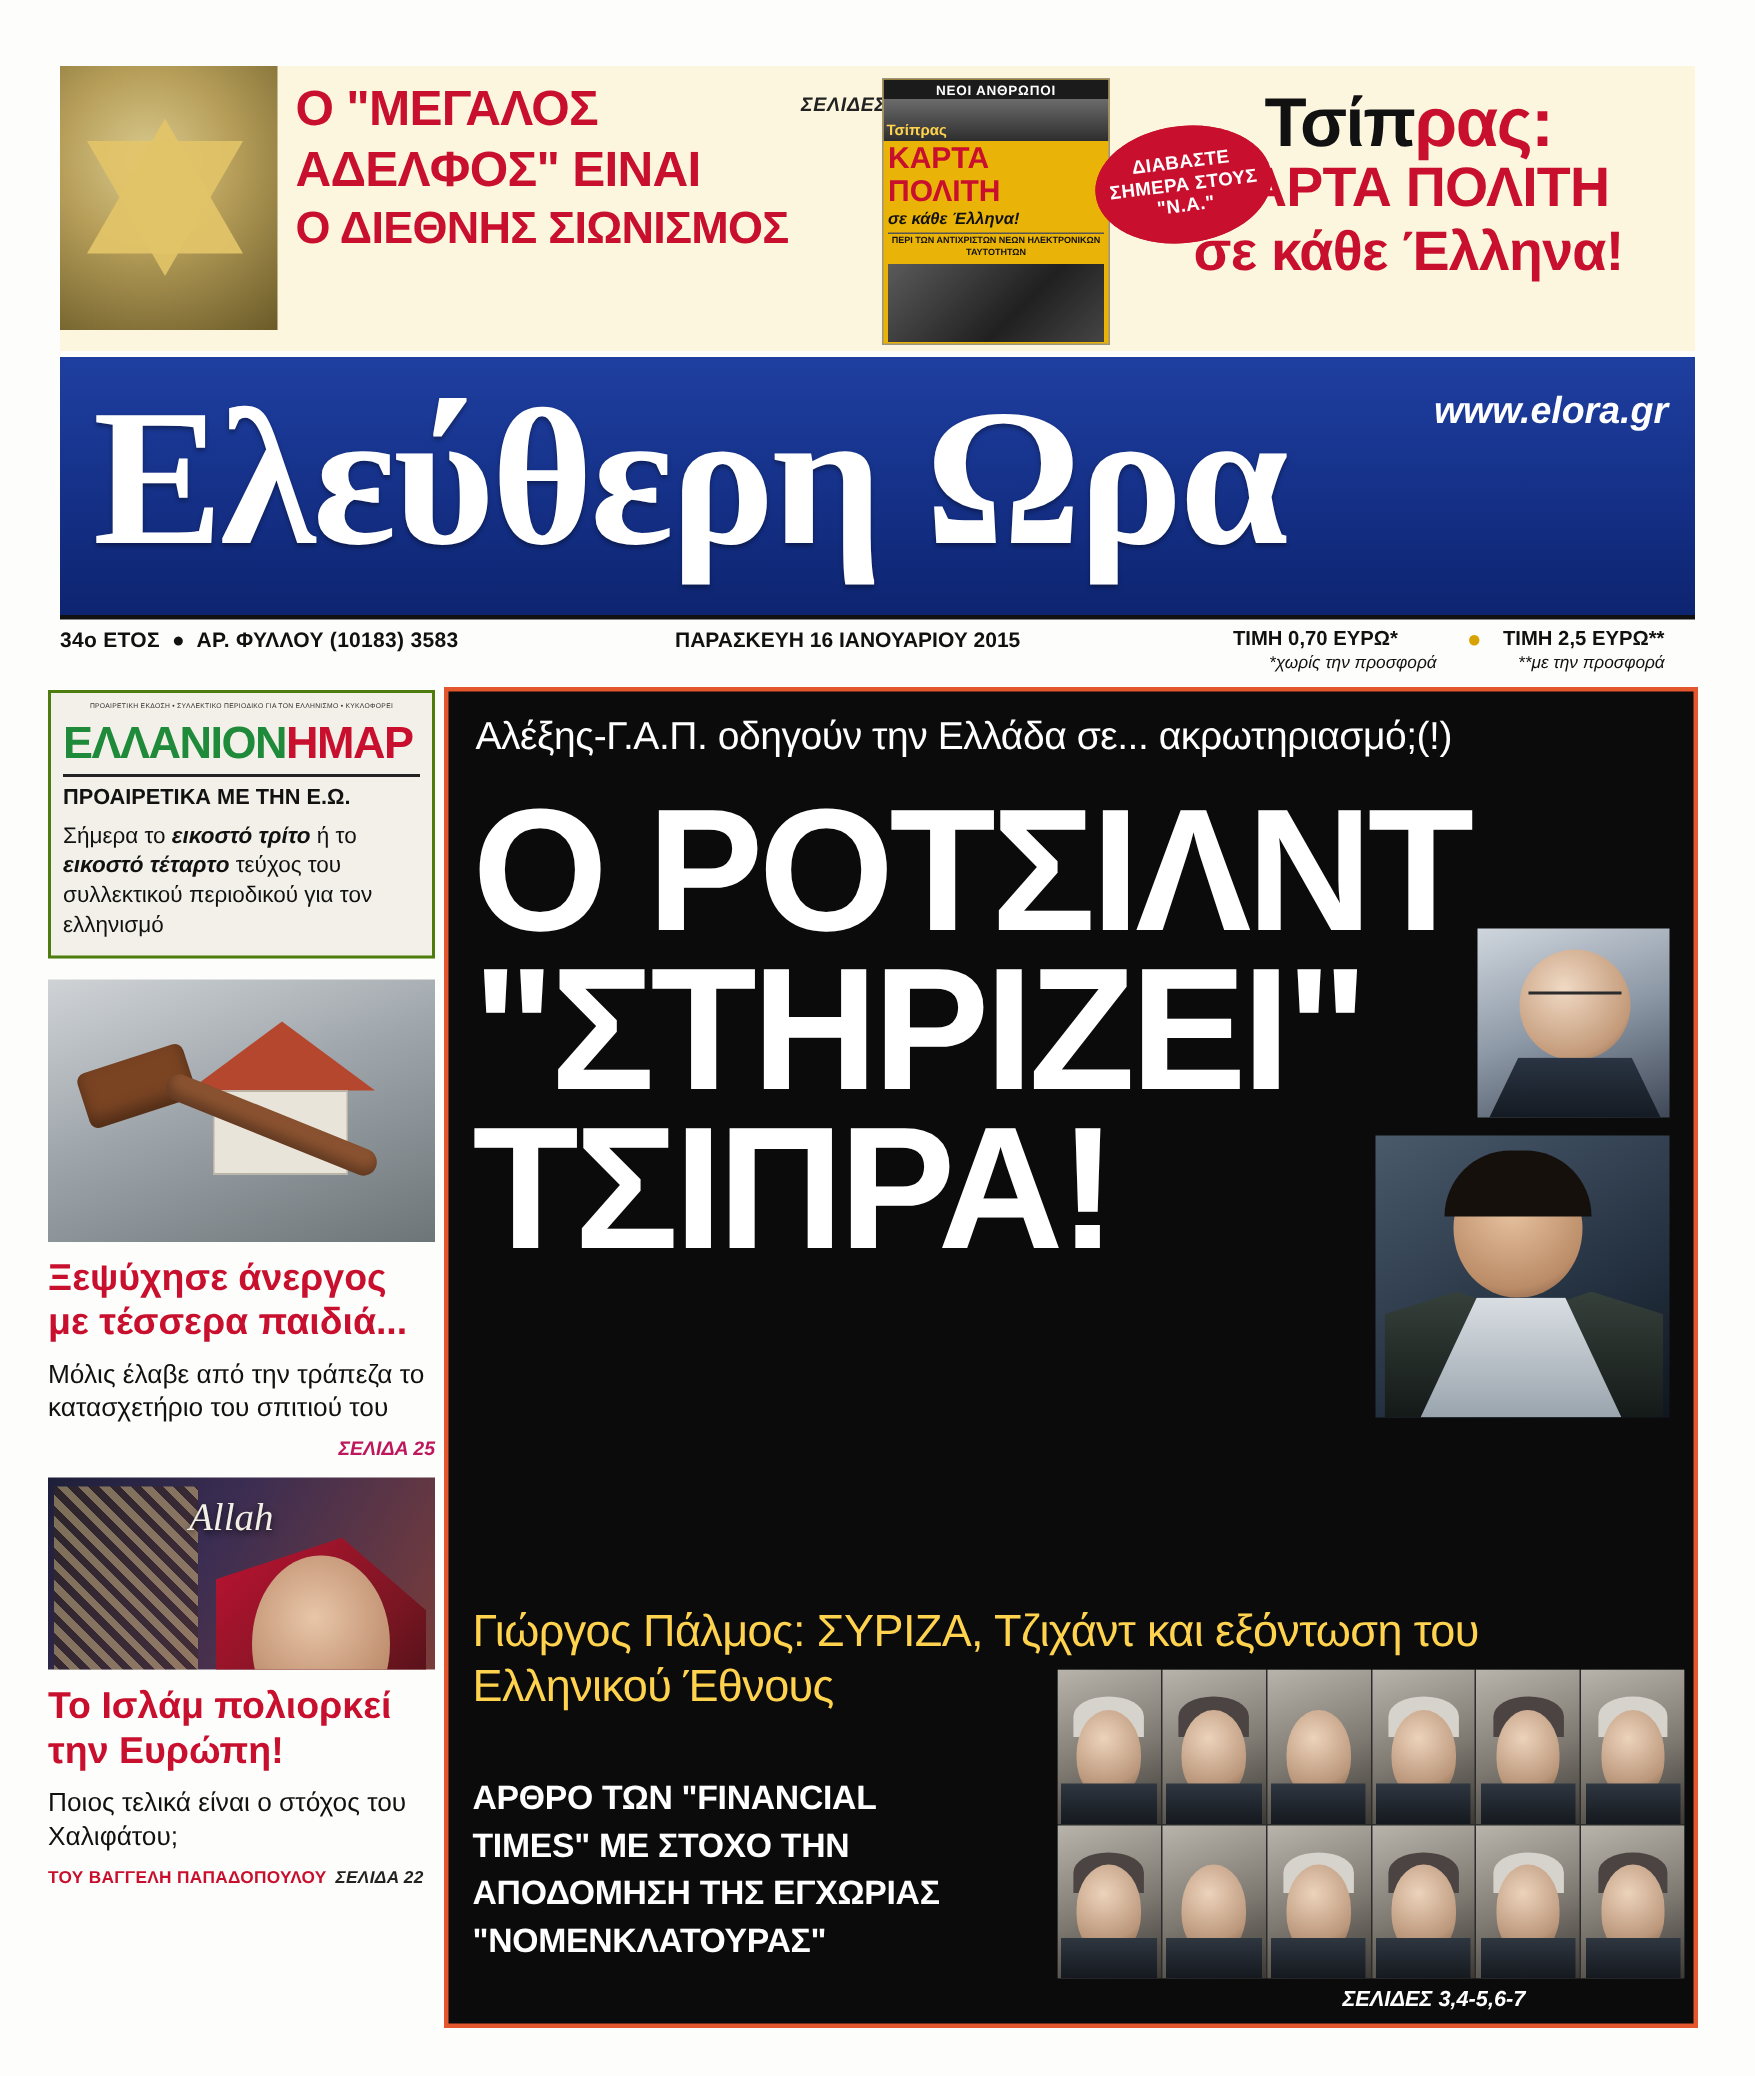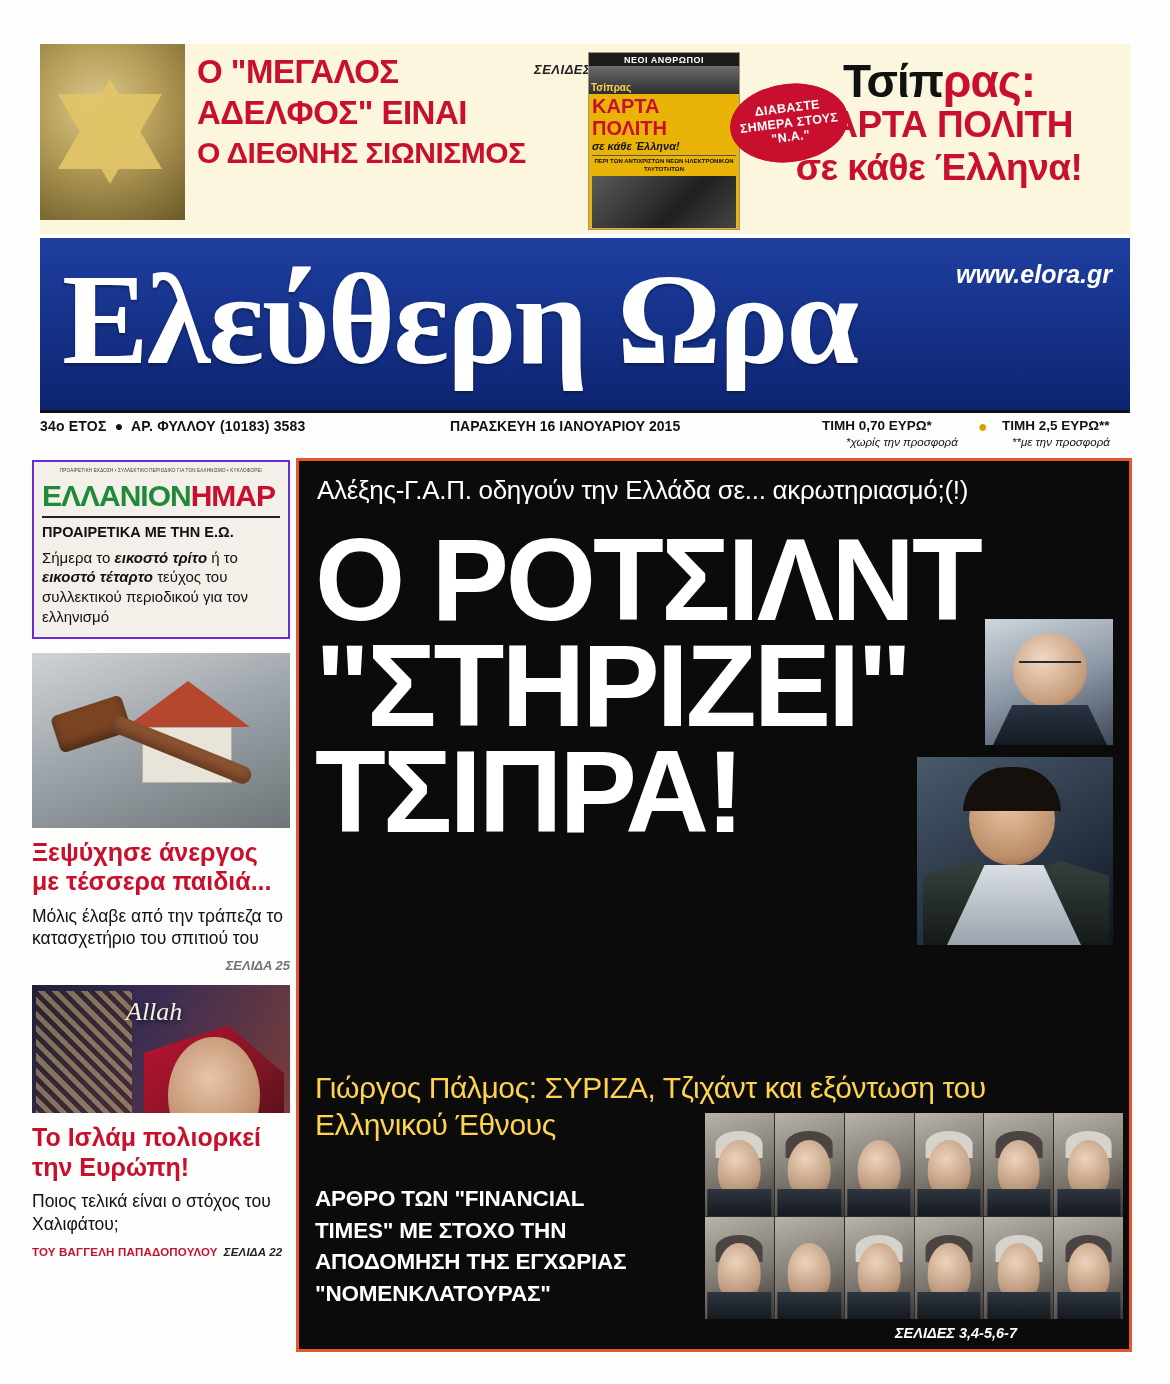--- a/index.html
+++ b/index.html
@@ -258,21 +258,21 @@
   }
 
   
   .leftcol {
     position: absolute;
     left: 32px;
     top: 460px;
     width: 258px;
   }
   .ellanion {
-    border: 2px solid #6d28d9;
+    border: 2px solid #4d7c0f;
     padding: 6px 8px 10px;
     background: #f2f0e8;
     box-sizing: border-box;
     width: 258px;
   }
   .ellanion .tiny {
     font-size: 4.5px;
     color: #333;
     letter-spacing: 0.2px;
     line-height: 1.2;
@@ -342,21 +342,21 @@
     line-height: 1.3;
     color: #111;
     margin-top: 8px;
   }
   .lc-page {
     text-align: right;
     font-style: italic;
     font-weight: bold;
     font-size: 13px;
     margin-top: 8px;
-    color: #737373;
+    color: #be185d;
   }
 
   .lc-photo-islam {
     margin-top: 12px;
     width: 258px;
     height: 128px;
     background: linear-gradient(120deg,#1d1f3a 0%, #3b2d52 40%, #7a3d3a 100%);
     position: relative;
     overflow: hidden;
   }

